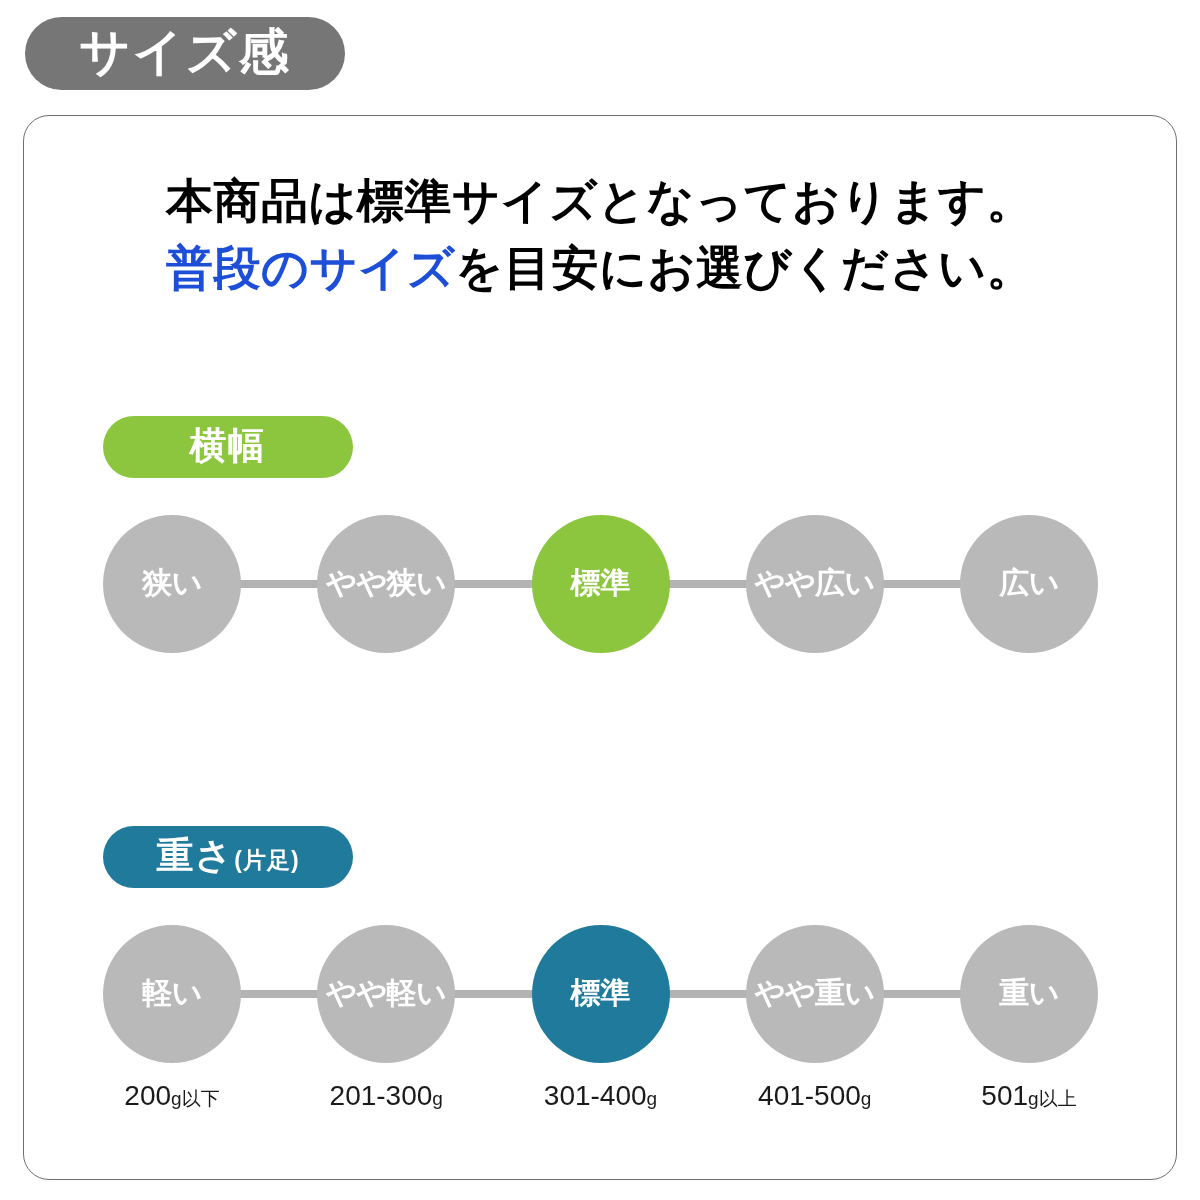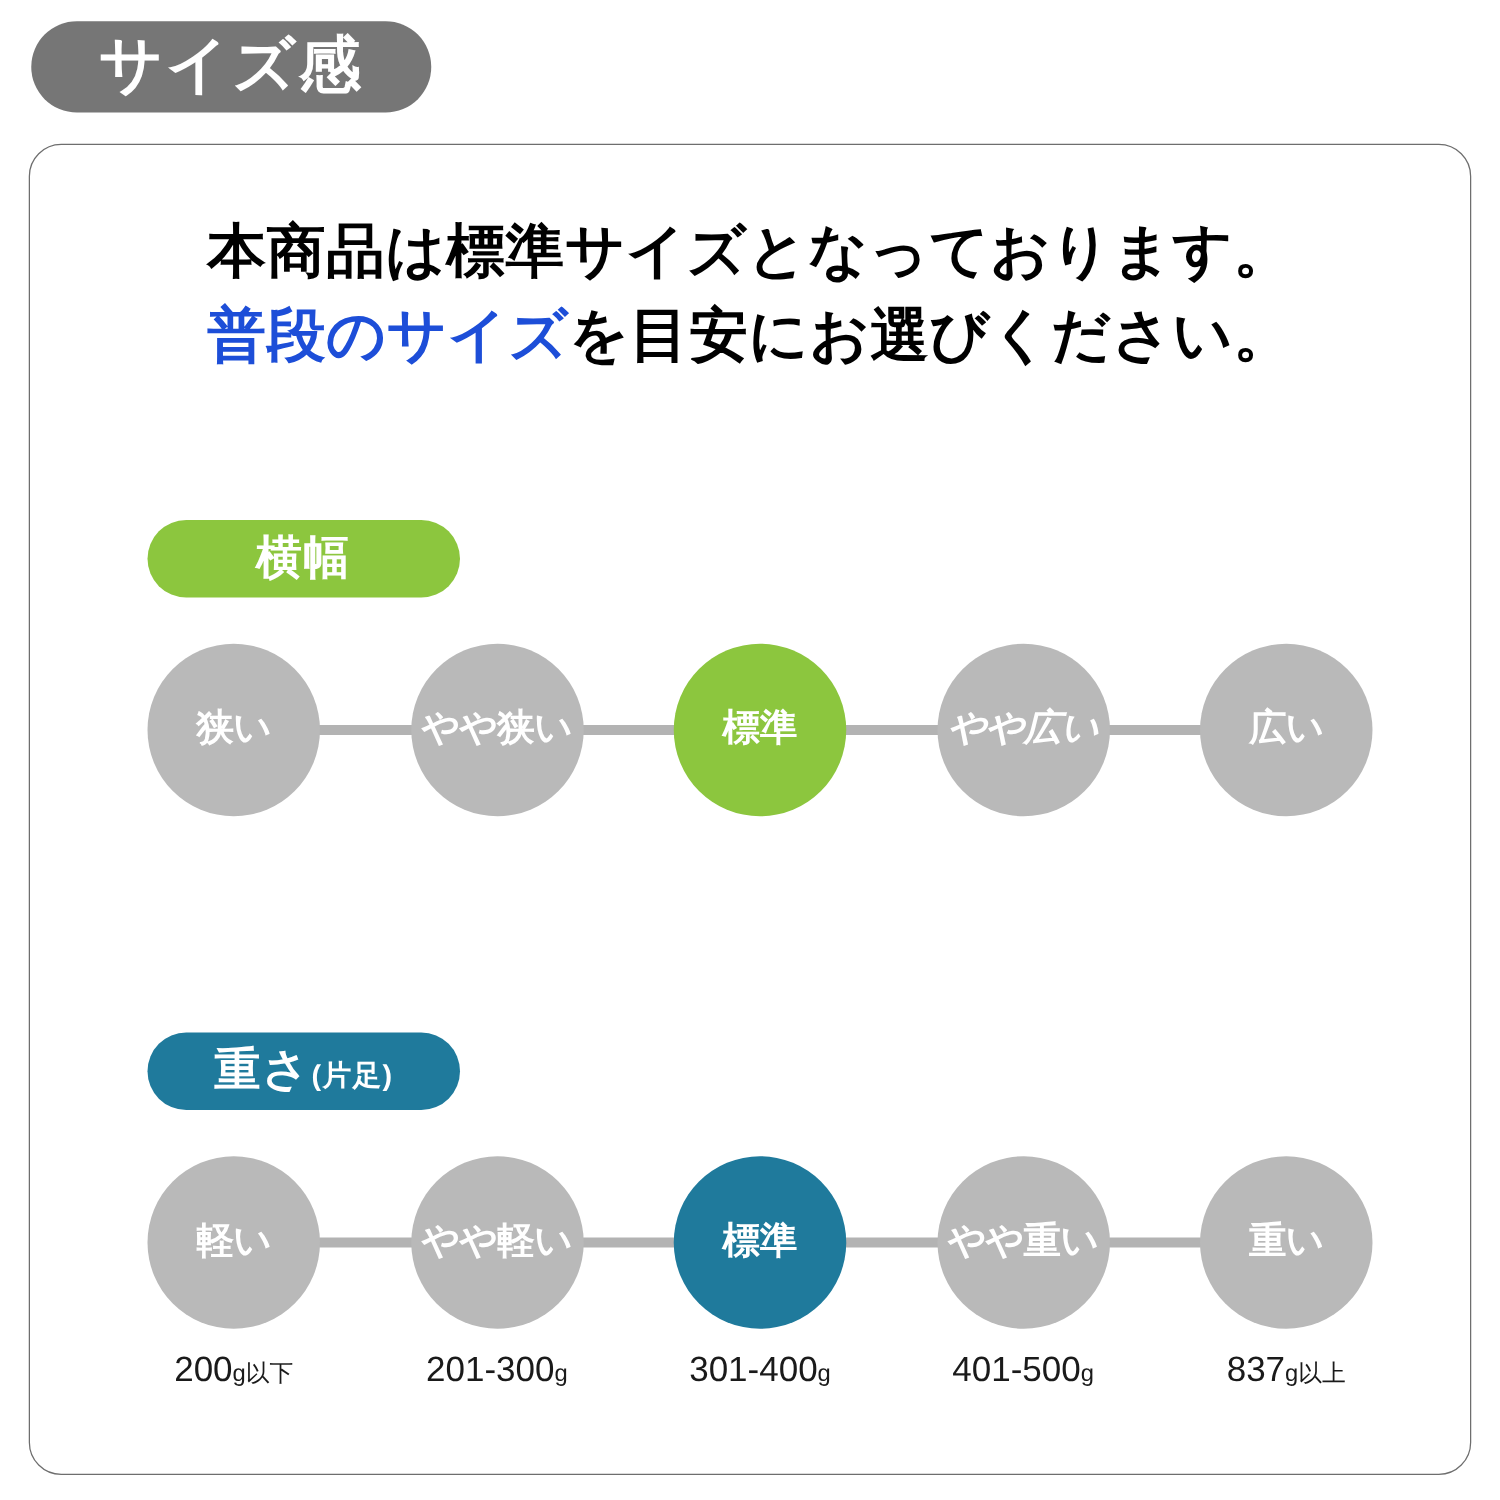--- a/index.html
+++ b/index.html
@@ -68,21 +68,21 @@
     letter-spacing: 0.5px;
     white-space: nowrap;
   }
   .accent-red {
     color: #ee1111;
   }
 
   
   .section {
     position: absolute;
-    left: 16px;
+    left: 1px;
     right: 0;
   }
   .section-width { top: 300px; }
   .section-weight { top: 710px; }
 
   .section-pill {
     margin-left: 78px;
     width: 250px;
     height: 62px;
     border-radius: 31px;
@@ -208,21 +208,21 @@
       <div class="scale-nodes">
         <div class="node" style="background: rgb(185, 185, 185); align-items: center;">
           <span class="node-label">狭い</span>
         </div>
         <div class="node" style="background: rgb(185, 185, 185);">
           <span class="node-label">やや狭い</span>
         </div>
         <div class="node is-active" style="background: rgb(140, 198, 62);">
           <span class="node-label">標準</span>
         </div>
-        <div class="node" style="background: rgb(185, 185, 185); font-style: italic;">
+        <div class="node" style="background: rgb(185, 185, 185);">
           <span class="node-label">やや広い</span>
         </div>
         <div class="node" style="background: rgb(185, 185, 185);">
           <span class="node-label">広い</span>
         </div>
       </div>
     </div>
 
   </div>
 
@@ -266,19 +266,19 @@
       </div>
       <div class="caption">
         <span>301-400</span>
         <span class="caption-sub">g</span>
       </div>
       <div class="caption">
         <span>401-500</span>
         <span class="caption-sub">g</span>
       </div>
       <div class="caption">
-        <span>837</span>
+        <span>501</span>
         <span class="caption-sub">g以上</span>
       </div>
     </div>
   </div>
 
 </div>
 
 </body></html>

